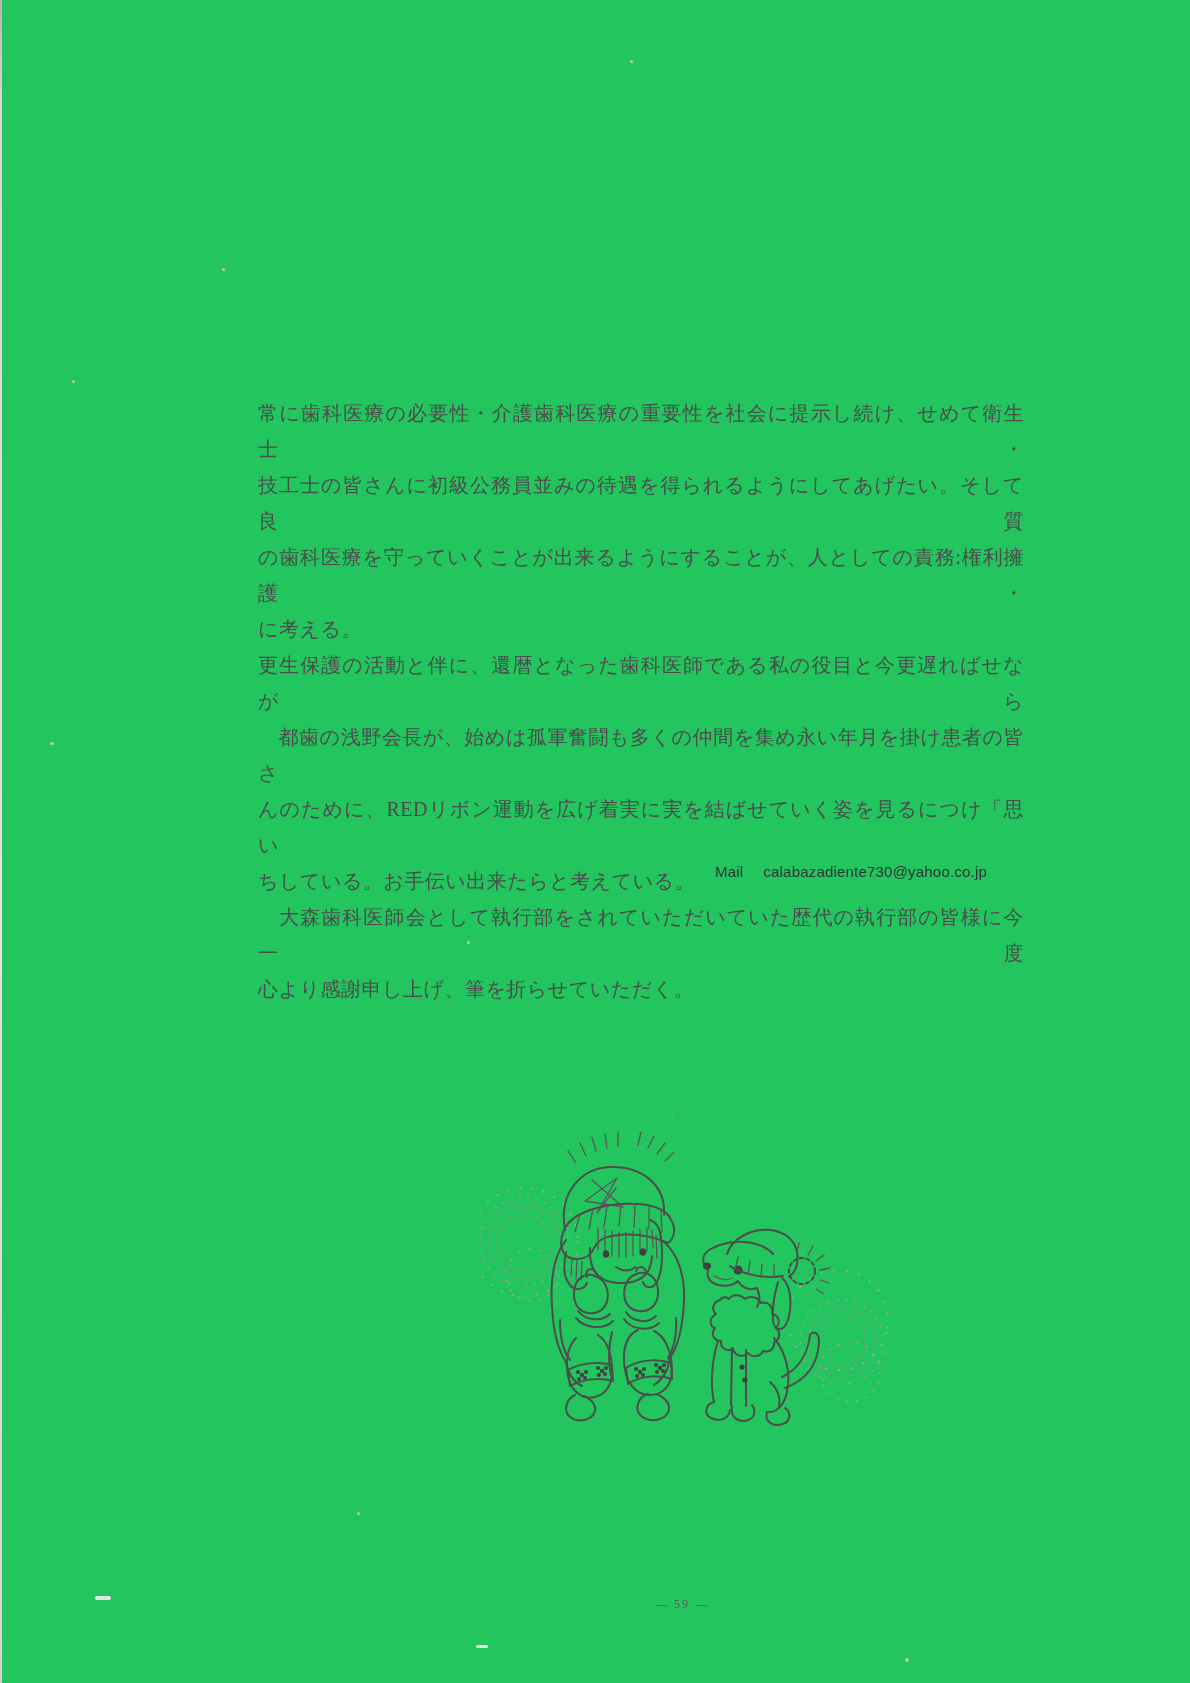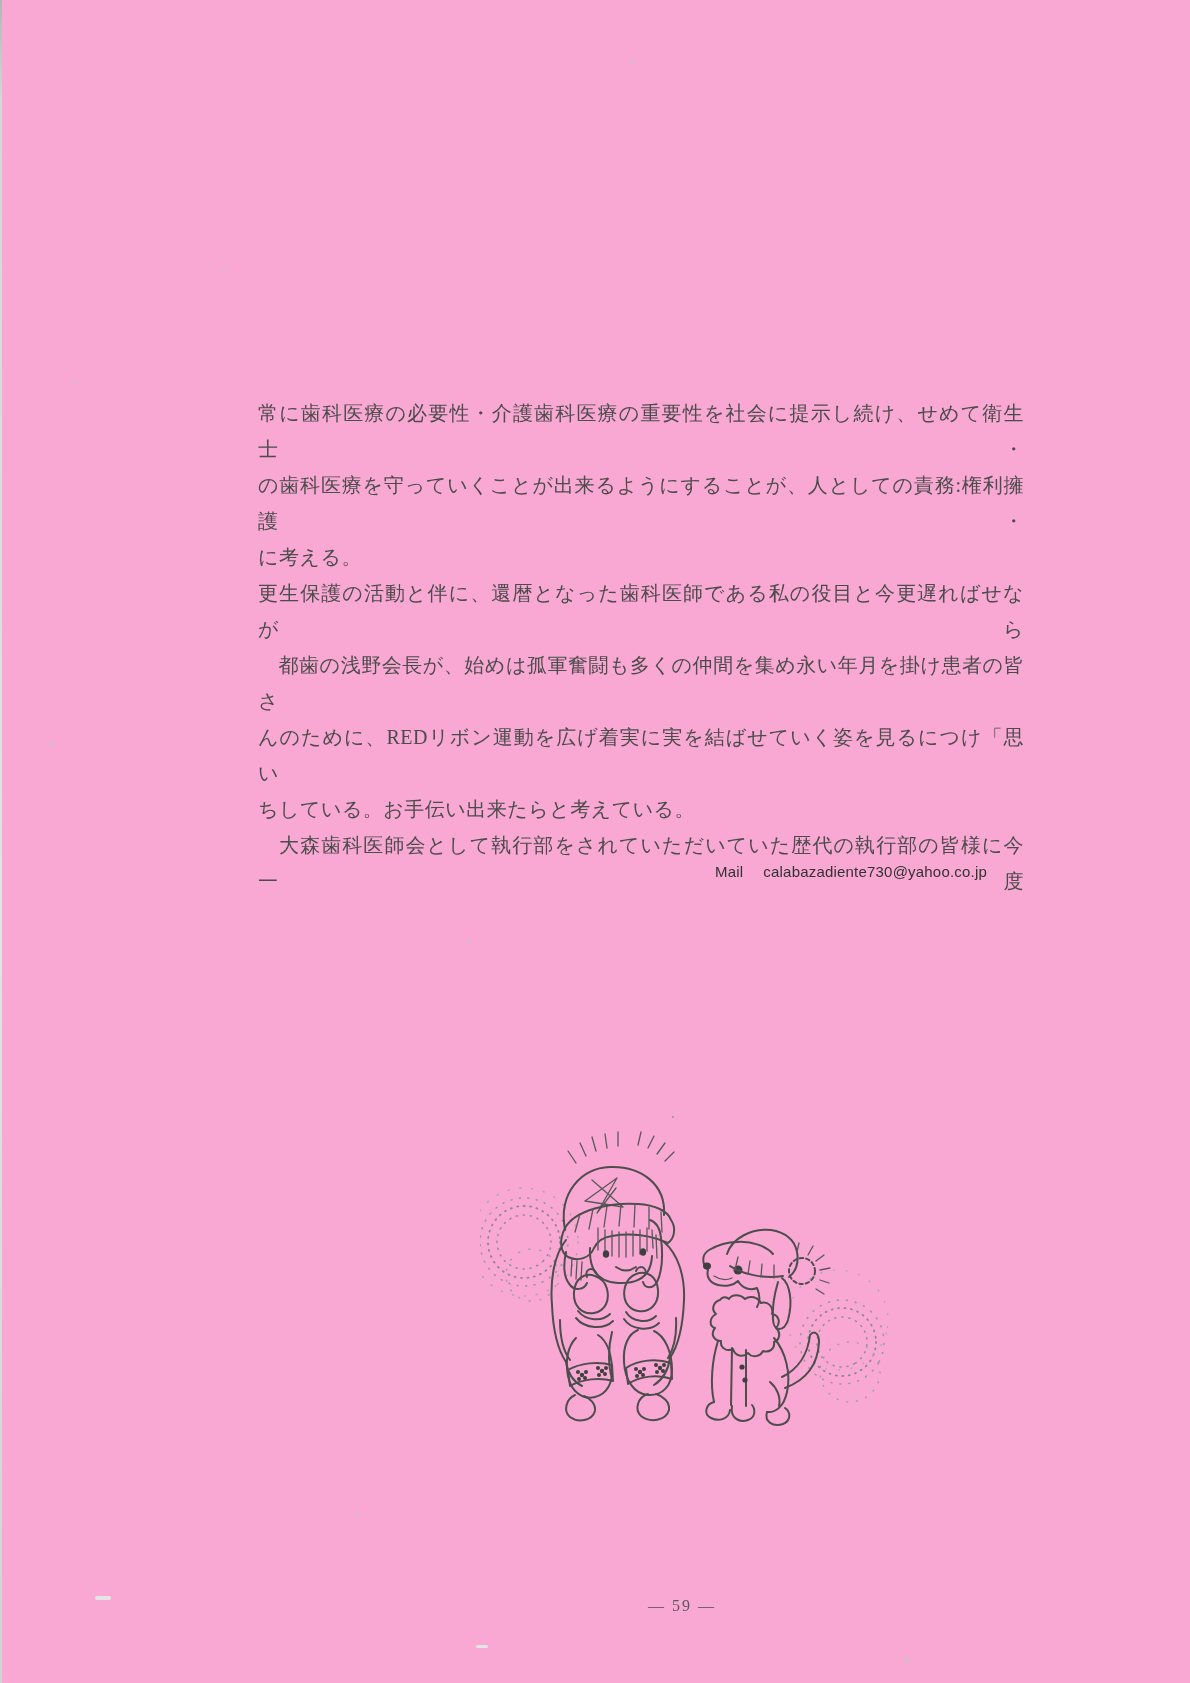--- a/index.html
+++ b/index.html
@@ -1,18 +1,18 @@
 <!DOCTYPE html>
 <html><head>
 <meta charset="utf-8">
 <style>
   html,body{margin:0;padding:0;background:#e8e8e8;}
   .page{
     position:relative;width:1190px;height:1683px;margin:0 auto;
-    background:#f9a8d4;overflow:hidden;
+    background:#22c55e;overflow:hidden;
     font-family:"Liberation Serif","DejaVu Serif",serif;
   }
   .scan-edge{
     position:absolute;left:0;top:0;width:2px;height:100%;
     background:linear-gradient(#b5b5b5,#d6d6d6 6%,#e3e3e3 55%,#d2d2d2);
   }
   .textblock{
     position:absolute;left:258px;top:395px;width:766px;
     color:#4c4c4c;font-size:20px;line-height:36px;letter-spacing:.5px;
   }
@@ -22,50 +22,52 @@
   .ln.last{text-align:left;text-align-last:left;}
   .mail-line{
     position:absolute;left:715px;top:863px;display:flex;gap:20px;
     font-family:"Liberation Sans","DejaVu Sans",sans-serif;
     font-size:15px;color:#323232;letter-spacing:.2px;
   }
   .illus{position:absolute;left:480px;top:1080px;width:410px;height:360px;}
   .illus svg{width:100%;height:100%;}
   .pageno{
     position:absolute;left:597px;top:1597px;width:170px;text-align:center;
-    font-size:16px;color:#5a5a5a;letter-spacing:2px;
+    font-size:12px;color:#5a5a5a;letter-spacing:2px;
   }
   .speck{position:absolute;border-radius:50%;background:#c4c4c4;}
   .smudge{position:absolute;background:#e4e4e4;border-radius:2px;}
   .ink{stroke:#4d4d4d;fill:none;stroke-width:2;stroke-linecap:round;stroke-linejoin:round;}
   .ink-thin{stroke:#585858;fill:none;stroke-width:1.3;stroke-linecap:round;}
   .ink-fill{fill:#3f3f3f;stroke:none;}
   .stip{fill:none;stroke-linecap:round;}
 </style>
 </head>
 <body>
 
 <div class="page">
 
   <div class="scan-edge"></div>
 
   <div class="textblock">
     <p>
       <span class="ln">常に歯科医療の必要性・介護歯科医療の重要性を社会に提示し続け、せめて衛生士・</span>
+      <span class="ln">技工士の皆さんに初級公務員並みの待遇を得られるようにしてあげたい。そして良質</span>
       <span class="ln">の歯科医療を守っていくことが出来るようにすることが、人としての責務:権利擁護・</span>
       <span class="ln last">に考える。</span>
       <span class="ln">更生保護の活動と伴に、還暦となった歯科医師である私の役目と今更遅ればせながら</span>
     </p>
     <p>
       <span class="ln">　都歯の浅野会長が、始めは孤軍奮闘も多くの仲間を集め永い年月を掛け患者の皆さ</span>
       <span class="ln">んのために、REDリボン運動を広げ着実に実を結ばせていく姿を見るにつけ「思い</span>
       <span class="ln last">ちしている。お手伝い出来たらと考えている。</span>
     </p>
     <p class="para-3">
       <span class="ln">　大森歯科医師会として執行部をされていただいていた歴代の執行部の皆様に今一度</span>
+      <span class="ln last">心より感謝申し上げ、筆を折らせていただく。</span>
     </p>
   </div>
 
   <div class="mail-line">
     <span>Mail</span>
     <span>calabazadiente730@yahoo.co.jp</span>
   </div>
 
   <div class="illus">
     <svg viewBox="0 0 410 360" xmlns="http://www.w3.org/2000/svg">

